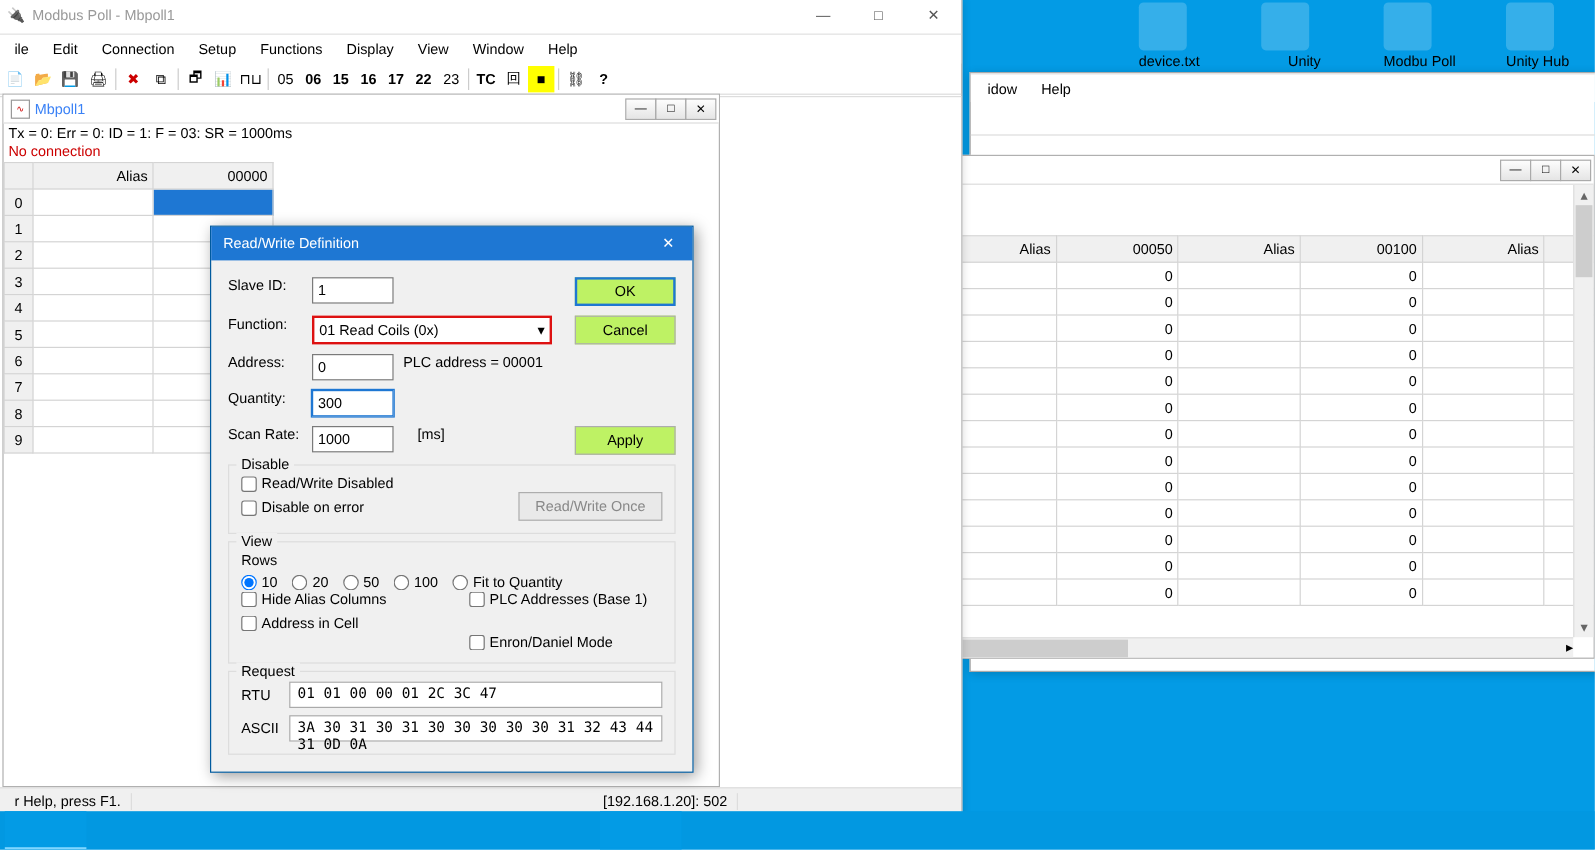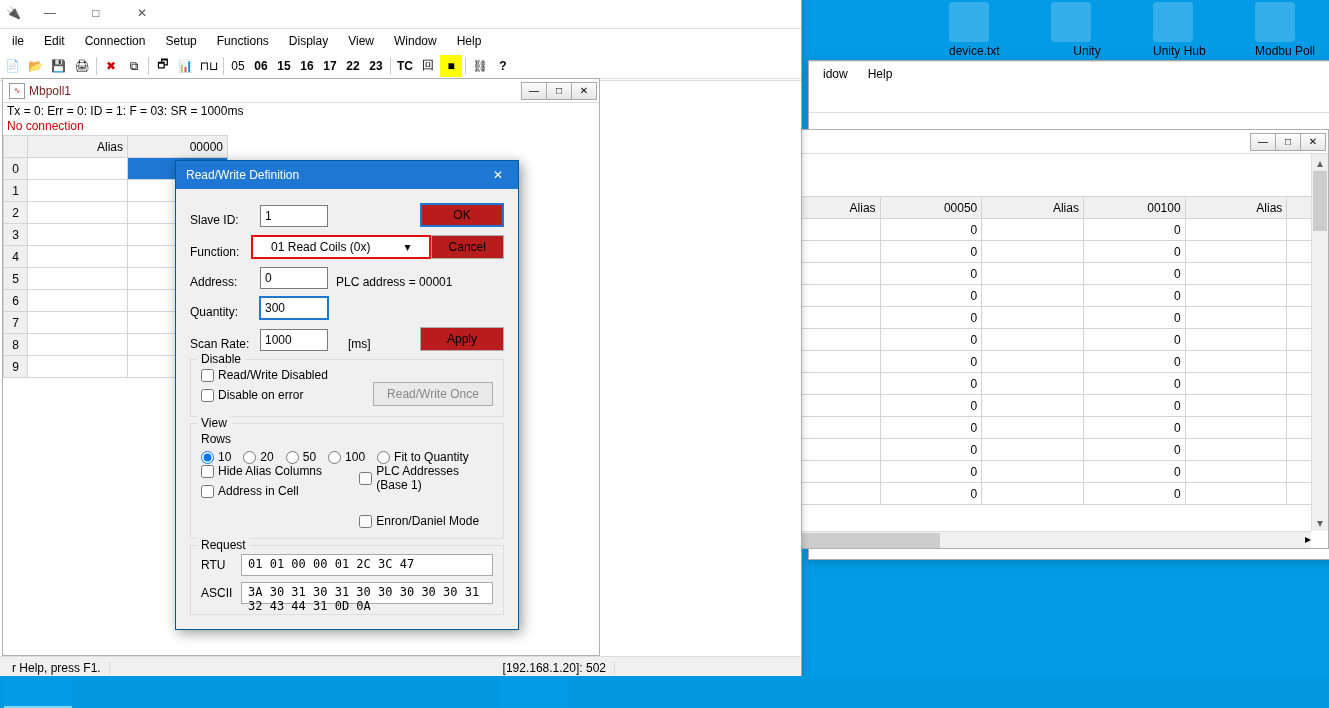--- a/index.html
+++ b/index.html
@@ -13,42 +13,42 @@
 .menubar span{padding:3px 10px;cursor:pointer}
 .toolbar{height:26px;display:flex;align-items:center;padding:2px 4px;border-bottom:1px solid #ddd;gap:1px}
 .toolbar .tbtn{width:22px;height:22px;display:flex;align-items:center;justify-content:center;cursor:pointer;border:1px solid transparent}
 .toolbar .sep{width:1px;height:18px;background:#ccc;margin:0 2px}
 .statusbar{position:absolute;bottom:0;left:0;right:0;height:22px;background:#f0f0f0;border-top:1px solid #ddd;display:flex;align-items:center;padding:0 6px}
 .statusbar .cell{padding:0 8px;border-right:1px solid #ddd}
 .statusbar .spacer{flex:1}
 .mdi-child{position:absolute;background:#fff;border:1px solid #b0b0b0}
 .child-title{height:24px;background:#fff;display:flex;align-items:center;padding:0 2px 0 6px;border-bottom:1px solid #ddd}
 .child-title .icon{width:16px;height:16px;margin-right:4px;background:#fff;border:1px solid #999;display:flex;align-items:center;justify-content:center;font-size:8px;color:#c00}
-.child-title .t{flex:1;color:#7f1d1d}
+.child-title .t{flex:1;color:#3b82f6}
 .child-title .cb{display:flex;gap:0}
 .child-title .cbtn{width:26px;height:18px;border:1px solid #aaa;background:linear-gradient(#fdfdfd,#e5e5e5);display:flex;align-items:center;justify-content:center;font-size:10px;cursor:pointer;margin-left:-1px}
 .status-line{padding:1px 4px;font-size:12px}
 .no-conn{color:#c00;padding:0 4px 2px}
 .grid{border-collapse:collapse;table-layout:fixed}
 .grid th,.grid td{border:1px solid #d4d4d4;height:22px;padding:0 4px;text-align:right;background:#fff;font-weight:normal}
 .grid th{background:#f0f0f0;text-align:center}
 .grid .rowhead{background:#f0f0f0;text-align:center}
 .grid .selcell{background:#1e77d3;color:#fff}
 .dialog{position:absolute;background:#f0f0f0;border:1px solid #005a9e;box-shadow:3px 3px 12px rgba(0,0,0,.4)}
 .dlg-title{height:28px;background:#1e77d3;color:#fff;display:flex;align-items:center;padding:0 0 0 10px}
 .dlg-title .t{flex:1;color:#fff}
 .dlg-title .x{width:40px;height:28px;display:flex;align-items:center;justify-content:center;color:#fff;cursor:pointer}
 .dlg-body{padding:14px;font-size:12px}
-.frow{display:flex;align-items:flex-end;margin-bottom:8px}
+.frow{display:flex;align-items:flex-start;margin-bottom:8px}
 .flabel{width:70px}
 .finput{width:68px;height:22px;border:1px solid #7a7a7a;padding:0 4px;background:#fff}
 .finput.blue{border:1px solid #1e77d3;outline:1px solid #1e77d3}
-.fselect{height:24px;border:1px solid #7a7a7a;padding:0 18px;background:#fff;display:flex;align-items:center;justify-content:space-between;width:200px}
+.fselect{height:24px;border:1px solid #7a7a7a;padding:0 4px;background:#fff;display:flex;align-items:center;justify-content:space-between;width:200px}
 .fselect.red{border:2px solid #d11}
-.dbtn{width:84px;height:24px;border:1px solid #adadad;background:#b91c1c;cursor:pointer;display:flex;align-items:center;justify-content:center}
+.dbtn{width:84px;height:24px;border:1px solid #adadad;background:#bef264;cursor:pointer;display:flex;align-items:center;justify-content:center}
 .dbtn.primary{border:2px solid #1e77d3}
 .dbtn.disabled{color:#888;background:#e9e9e9}
 .fieldset{border:1px solid #ddd;padding:8px 10px 10px;margin-top:6px;position:relative}
 .fieldset .legend{position:absolute;top:-8px;left:6px;background:#f0f0f0;padding:0 4px}
 .radio,.check{display:flex;align-items:center;gap:4px;margin-right:12px}
 .radio input,.check input{margin:0}
 .reqrow{display:flex;align-items:center;margin-bottom:6px}
 .reqrow .rl{width:40px}
 .reqrow .rv{flex:1;height:22px;border:1px solid #aaa;background:#fff;padding:2px 6px;font-family:Consolas,monospace}
 .scrollbar-v{position:absolute;right:0;top:0;bottom:17px;width:17px;background:#f0f0f0;border-left:1px solid #ddd}
@@ -69,25 +69,25 @@
   <div class="di">
       <div class="ic"></div>
       <span>device.txt</span>
     </div>
   <div class="di">
       <div class="ic"></div>
       <span>Unity 2019.2.8...</span>
     </div>
   <div class="di">
       <div class="ic"></div>
-      <span>Unity Hub</span>
+      <span>Modbu Poll</span>
     </div>
   <div class="di">
       <div class="ic"></div>
-      <span>Modbu Poll</span>
+      <span>Unity Hub</span>
     </div>
 </div>
 
 <div class="window" style="left:808px;top:60px;width:600px;height:500px">
   <div class="menubar" style="border-top:1px solid #ddd">
     <span>idow</span>
     <span>Help</span>
   </div>
   <div class="toolbar" style="height:28px"></div>
 
@@ -243,20 +243,21 @@
           <div class="thumb" style="width:160px;margin-left:0"></div>
           <div style="position:absolute;right:0">▸</div>
         </div>
     </div>
   </div>
 </div>
 
 <div class="window" style="left:-3px;top:-3px;width:805px;height:682px">
   <div class="titlebar">
     <span style="margin-right:6px">🔌</span>
+    <span class="title">Modbus Poll - Mbpoll1</span>
     <div class="btns">
       <div class="btn">—</div>
       <div class="btn">□</div>
       <div class="btn">✕</div>
     </div>
   </div>
   <div class="menubar">
     <span>ile</span>
     <span>Edit</span>
     <span>Connection</span>
@@ -279,21 +280,21 @@
     <div class="tbtn">🗗</div>
     <div class="tbtn">📊</div>
     <div class="tbtn">⊓⊔</div>
     <div class="sep"></div>
     <div class="tbtn" style="font-weight:normal">05</div>
     <div class="tbtn" style="font-weight:bold">06</div>
     <div class="tbtn" style="font-weight:bold">15</div>
     <div class="tbtn" style="font-weight:bold">16</div>
     <div class="tbtn" style="font-weight:bold">17</div>
     <div class="tbtn" style="font-weight:bold">22</div>
-    <div class="tbtn" style="font-weight:bold">23</div>
+    <div class="tbtn" style="font-weight:normal">23</div>
     <div class="sep"></div>
     <div class="tbtn" style="font-weight:bold">TC</div>
     <div class="tbtn">回</div>
     <div class="tbtn" style="background:#ff0">■</div>
     <div class="sep"></div>
     <div class="tbtn">⛓</div>
     <div class="tbtn" style="font-weight:bold">?</div>
   </div>
 
   <div style="position:absolute;left:0;right:0;top:82px;bottom:22px;background:#fff;border-top:1px solid #ddd">
@@ -375,21 +376,21 @@
   </div>
 
   <div class="statusbar">
     <div class="cell">r Help, press F1.</div>
     <div class="spacer"></div>
     <div class="cell">[192.168.1.20]: 502</div>
     <div style="width:180px"></div>
   </div>
 </div>
 
-<div class="dialog" style="left:175px;top:160px;width:344px">
+<div class="dialog" style="left:175px;top:188px;width:403px">
   <div class="dlg-title">
     <span class="t">Read/Write Definition</span>
     <div class="x">✕</div>
   </div>
   <div class="dlg-body">
     <div class="frow">
       <div class="flabel">Slave ID:</div>
       <input class="finput" value="1" style="">
       <div style="flex:1"></div>
       <div class="dbtn primary">OK</div>

